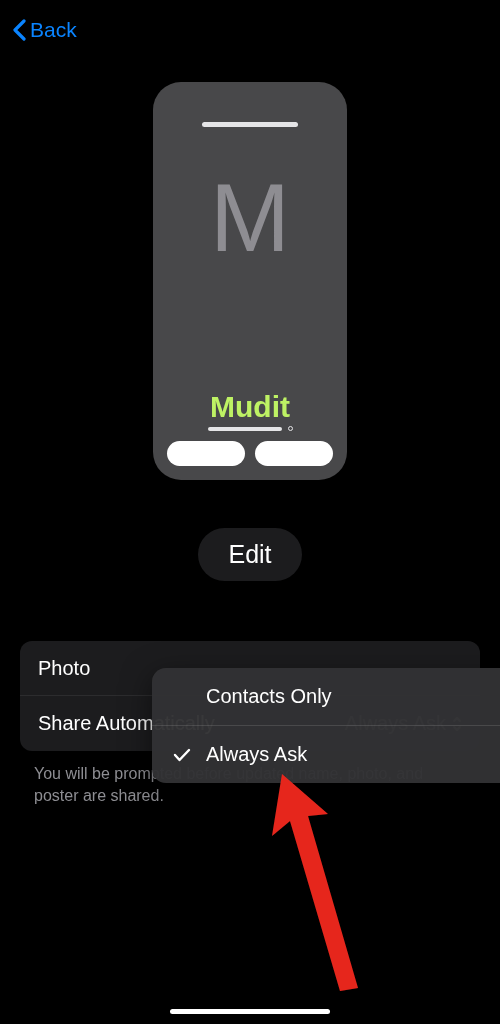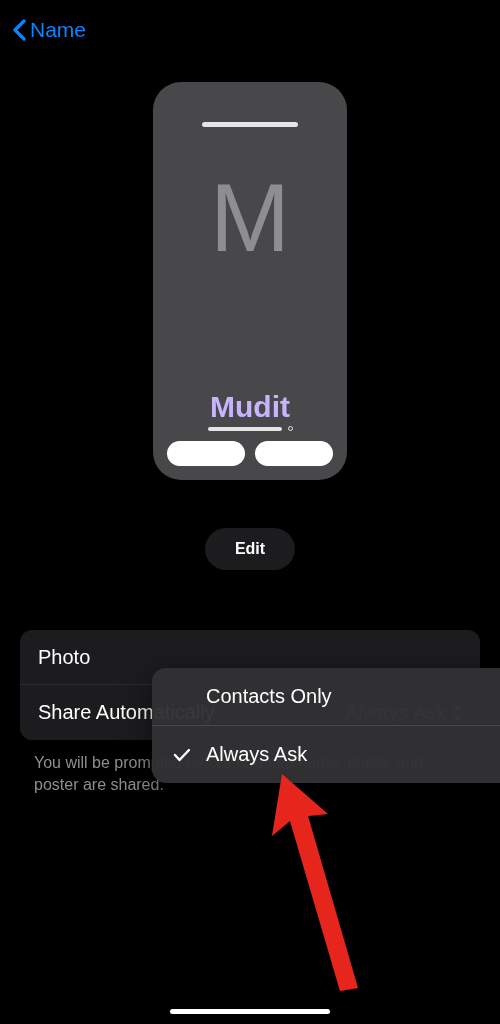--- a/index.html
+++ b/index.html
@@ -53,21 +53,21 @@
     }
     .avatar-letter {
       font-size: 96px;
       font-weight: 400;
       color: #8e8d92;
       margin-top: 36px;
     }
     .card-name {
       font-size: 30px;
       font-weight: 600;
-      color: #c4b5fd;
+      color: #bef264;
       margin-top: auto;
     }
     .card-underline-row {
       display: flex;
       align-items: center;
       gap: 6px;
       margin-top: 2px;
     }
     .card-underline {
       width: 74px;
@@ -94,22 +94,22 @@
       border-radius: 13px;
     }
     .edit-row {
       display: flex;
       justify-content: center;
       margin-top: 48px;
     }
     .edit-button {
       background: #1c1c1e;
       color: #fff;
-      font-size: 16px;
-      font-weight: 700;
+      font-size: 25px;
+      font-weight: 400;
       padding: 12px 30px;
       border-radius: 28px;
       cursor: pointer;
       text-align: center;
     }
     .settings-group {
       margin: 60px 20px 0 20px;
       background: #1c1c1e;
       border-radius: 12px;
       overflow: hidden;
@@ -189,21 +189,21 @@
     }
   </style>
 </head>
 <body>
 
 <div class="nav-bar">
   <div class="back-button">
     <svg class="chevron-left" viewBox="0 0 14 22">
       <polyline points="12,2 3,11 12,20" fill="none" stroke="#0a84ff" stroke-width="3.2" stroke-linecap="round" stroke-linejoin="round"></polyline>
     </svg>
-    <span>Name</span>
+    <span>Back</span>
   </div>
 </div>
 
 <div class="card-preview-container">
   <div class="card-preview">
     <div class="card-top-bar"></div>
     <div class="avatar-letter">M</div>
     <div class="card-name">Mudit</div>
     <div class="card-underline-row">
       <div class="card-underline"></div>

